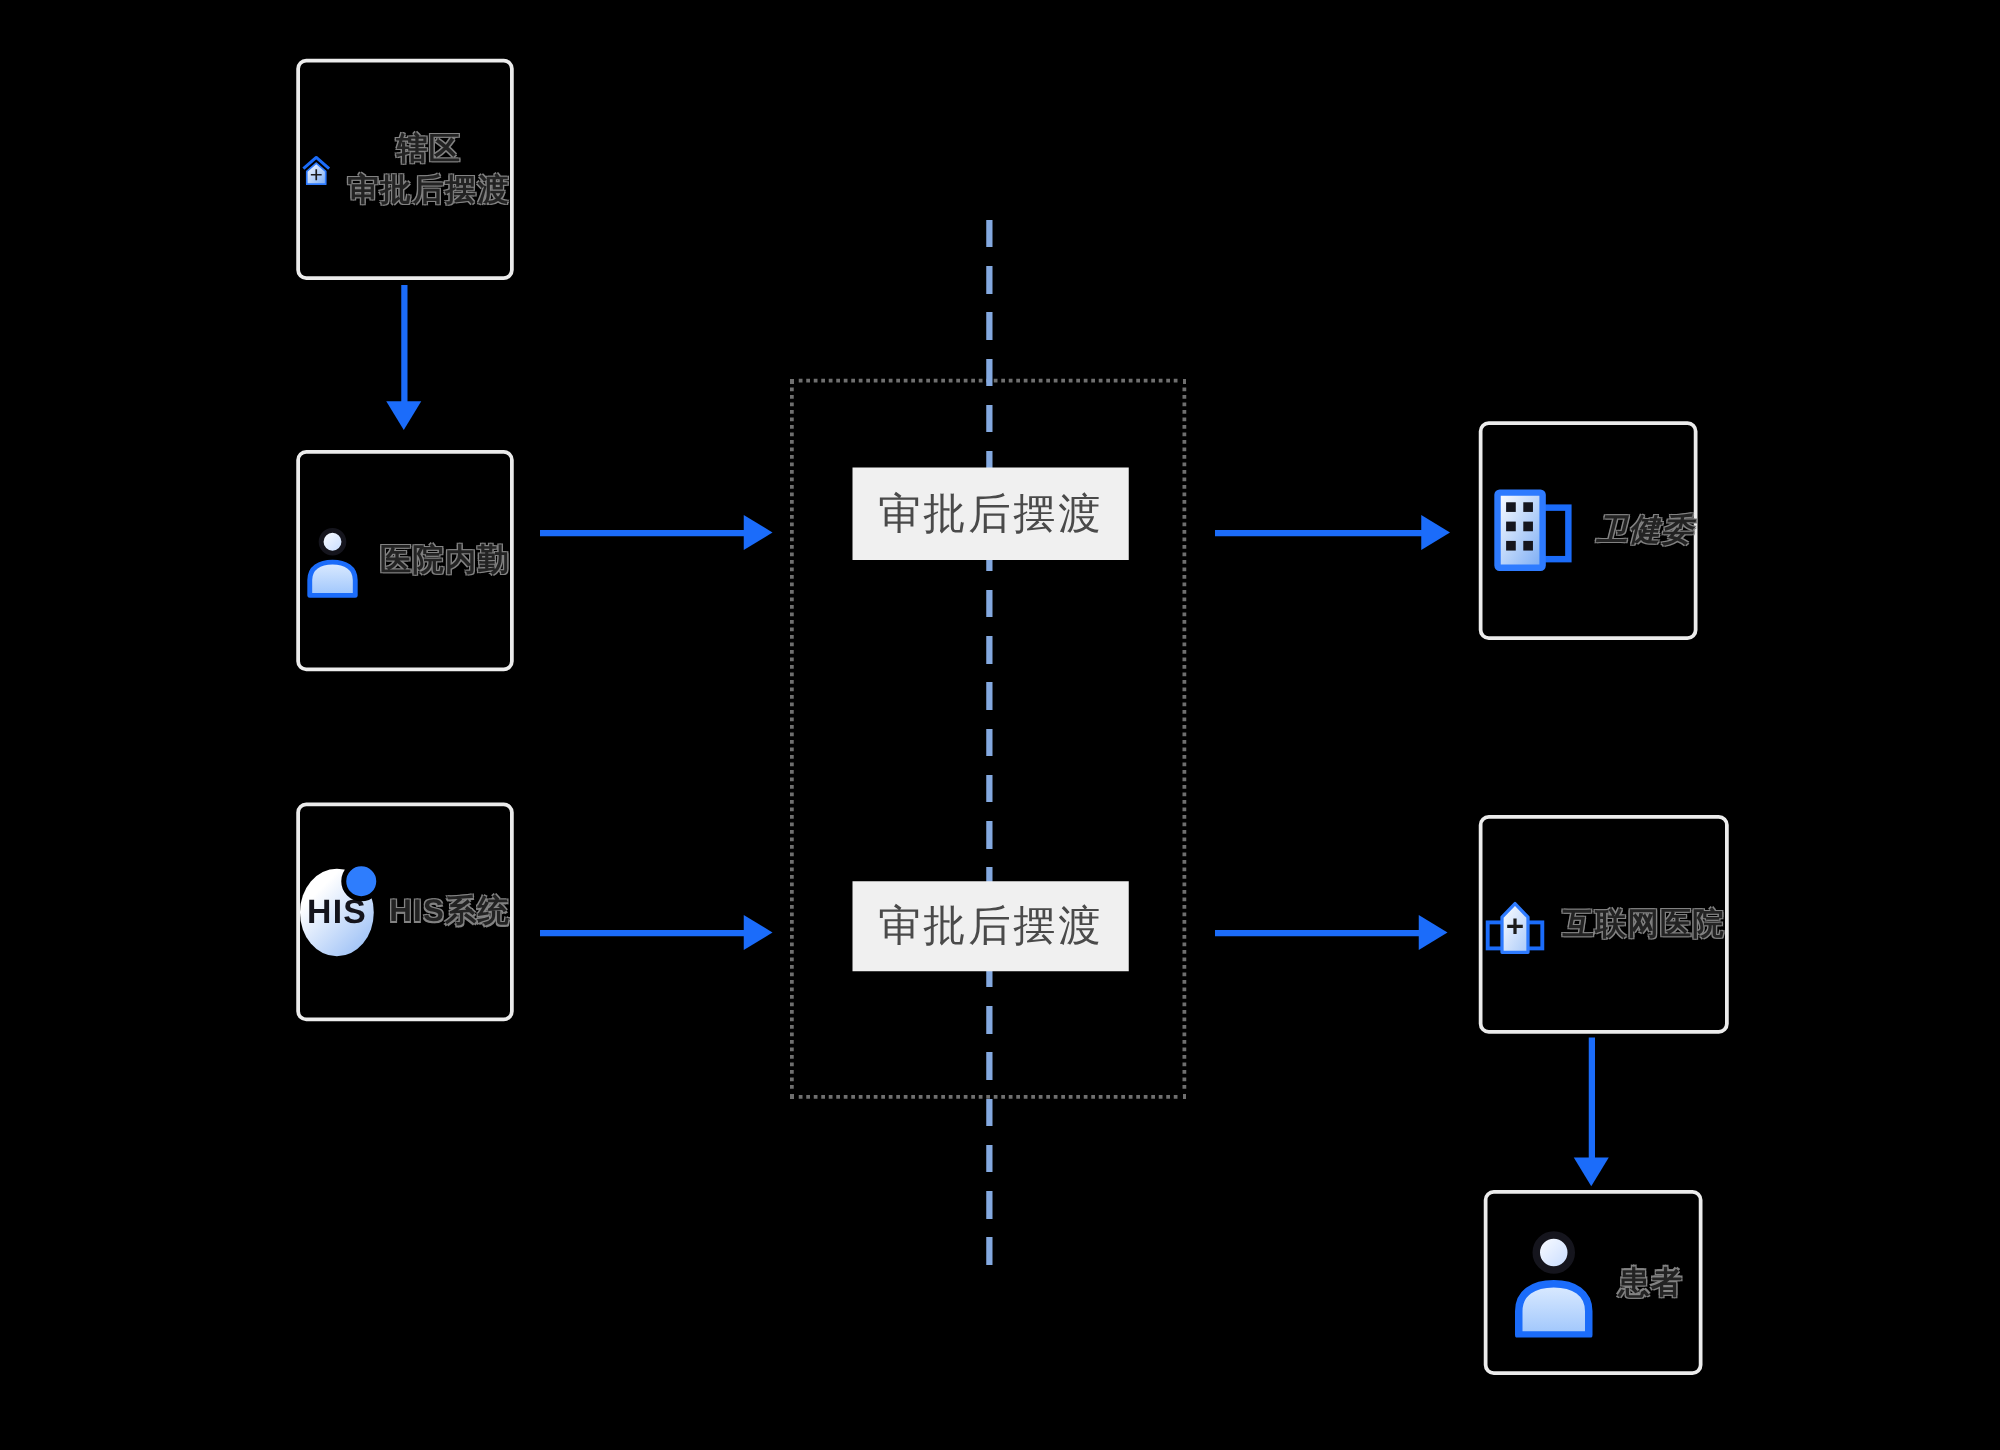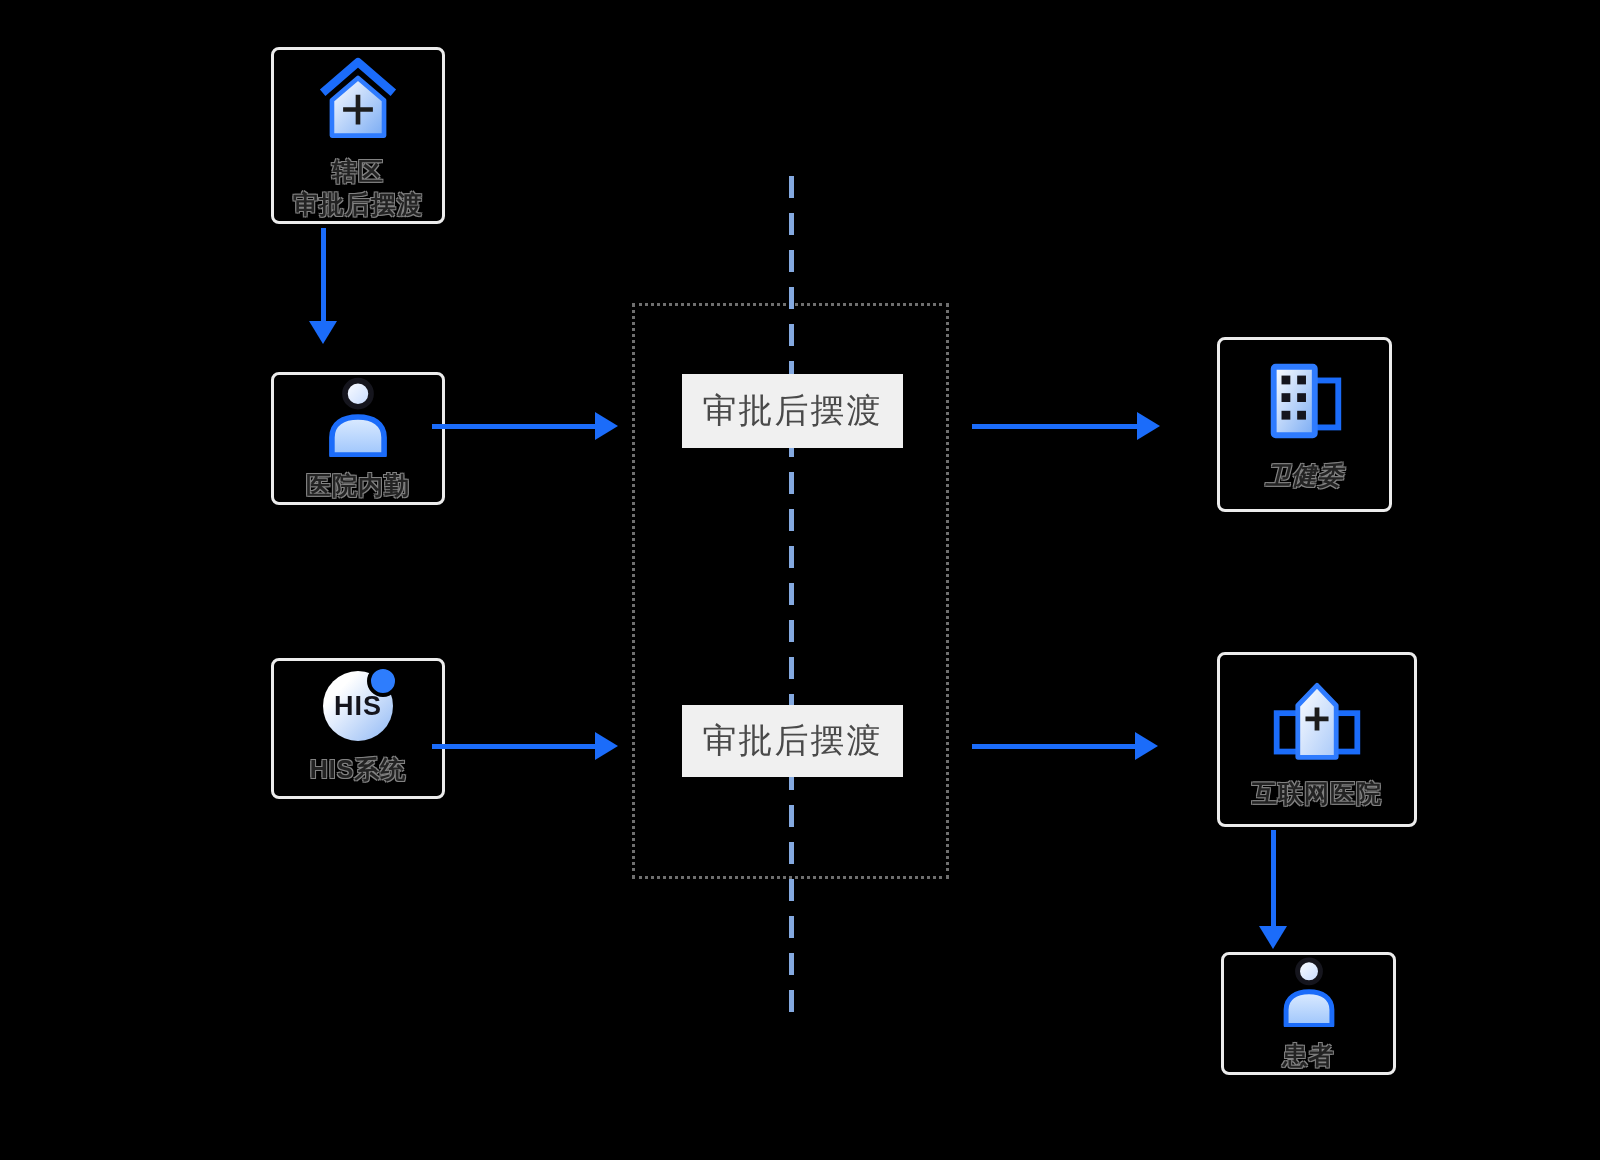--- a/index.html
+++ b/index.html
@@ -1,22 +1,22 @@
 <!DOCTYPE html>
 <html><head>
 <meta charset="utf-8">
 <style>
   html,body{margin:0;padding:0;background:#000;}
   #canvas{position:relative;width:1600px;height:1160px;background:#000;overflow:hidden;
           font-family:"Liberation Sans",sans-serif;}
 
   
   .node{position:absolute;border:3px solid #ececec;border-radius:8px;background:#000;
-        box-sizing:border-box;display:flex;flex-direction:column;align-items:center;
-        justify-content:center;gap:12px;margin-left:34px;}
+        box-sizing:border-box;display:flex;flex-direction:row;align-items:center;
+        justify-content:center;gap:12px;}
   .node-label{color:#232323;font-size:25px;font-weight:600;line-height:1.32;text-align:center;
         letter-spacing:1px;white-space:nowrap;
         text-shadow:-1px -1px 0 #828282,1px -1px 0 #828282,-1px 1px 0 #828282,1px 1px 0 #828282;}
 
   
   .gate{position:absolute;left:632px;top:303px;width:317px;height:576px;box-sizing:border-box;
         border:3px dotted #6f6f6f;}
 
   
   .divider{position:absolute;left:789px;top:176px;width:5px;height:836px;
@@ -87,21 +87,21 @@
       <div>辖区</div>
       <div>审批后摆渡</div>
     </div>
   </div>
 
   <div>
     <div class="shaft-v" style="left:321px;top:228px;height:94px;"></div>
     <div class="head-d" style="left:309px;top:321px;"></div>
   </div>
 
-  <div class="node" style="left:237px;top:372px;width:174px;height:133px;justify-content:space-between;">
+  <div class="node" style="left:237px;top:360px;width:174px;height:177px;justify-content:space-between;">
     <svg width="80" height="88" viewBox="0 0 80 88">
       <circle cx="40" cy="20" r="14" fill="url(#gHead)" stroke="#15151d" stroke-width="6"></circle>
       <path d="M12 86 V67 C12 52 24 45 40 45 C56 45 68 52 68 67 V86 Z" fill="url(#gBody)" stroke="#1b6cfa" stroke-width="6" stroke-linejoin="round"></path>
     </svg>
     <div class="node-label">医院内勤</div>
   </div>
 
   <div>
     <div class="shaft-h" style="left:432px;top:424px;width:164px;"></div>
     <div class="head-r" style="left:595px;top:412px;"></div>
@@ -121,21 +121,21 @@
       <rect x="22" y="19" width="9" height="9" fill="#15151d"></rect>
       <rect x="38" y="19" width="9" height="9" fill="#15151d"></rect>
       <rect x="22" y="37" width="9" height="9" fill="#15151d"></rect>
       <rect x="38" y="37" width="9" height="9" fill="#15151d"></rect>
       <rect x="22" y="55" width="9" height="9" fill="#15151d"></rect>
       <rect x="38" y="55" width="9" height="9" fill="#15151d"></rect>
     </svg>
     <div class="node-label">卫健委</div>
   </div>
 
-  <div class="node" style="left:237px;top:658px;width:174px;height:141px;">
+  <div class="node" style="left:237px;top:642px;width:174px;height:175px;">
     <div class="his-circle">
       <span class="his-text">HIS</span>
       <span class="his-dot"></span>
     </div>
     <div class="node-label">HIS系统</div>
   </div>
 
   <div>
     <div class="shaft-h" style="left:432px;top:744px;width:164px;"></div>
     <div class="head-r" style="left:595px;top:732px;"></div>
@@ -156,21 +156,21 @@
       <path d="M38 52 H62 M50 40 V64" stroke="#1c1c1c" stroke-width="5"></path>
     </svg>
     <div class="node-label">互联网医院</div>
   </div>
 
   <div>
     <div class="shaft-v" style="left:1271px;top:830px;height:97px;"></div>
     <div class="head-d" style="left:1259px;top:926px;"></div>
   </div>
 
-  <div class="node" style="left:1187px;top:952px;width:175px;height:123px;">
+  <div class="node" style="left:1187px;top:952px;width:175px;height:148px;">
     <svg width="80" height="88" viewBox="0 0 80 88">
       <circle cx="40" cy="20" r="14" fill="url(#gHead)" stroke="#15151d" stroke-width="6"></circle>
       <path d="M12 86 V67 C12 52 24 45 40 45 C56 45 68 52 68 67 V86 Z" fill="url(#gBody)" stroke="#1b6cfa" stroke-width="6" stroke-linejoin="round"></path>
     </svg>
     <div class="node-label">患者</div>
   </div>
 
 </div>
 
 </body></html>

